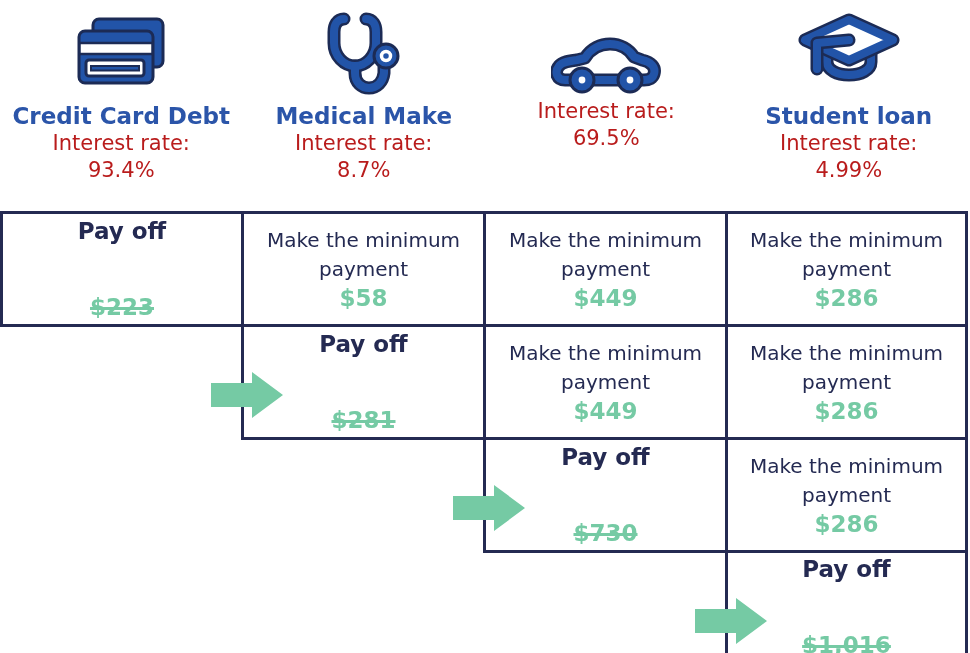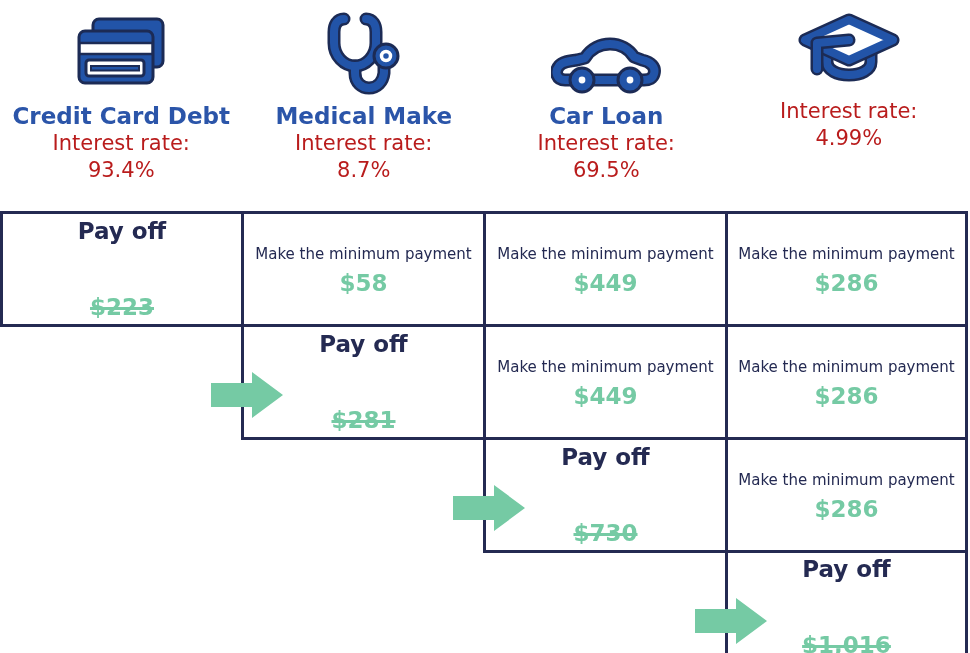--- a/index.html
+++ b/index.html
@@ -10,21 +10,21 @@
   
   .header-row{position:absolute;left:0;top:0;width:970px;height:197px;display:flex;}
   .debt-col{flex:1 1 0;display:flex;flex-direction:column;align-items:center;text-align:center;}
   .icon-box{height:98px;display:flex;align-items:flex-end;justify-content:center;padding-top:8px;box-sizing:border-box;}
   .col-title{font-size:23px;font-weight:bold;color:#2B55A9;line-height:28px;margin-top:4px;white-space:nowrap;}
   .rate-label,.rate-value{font-size:21px;line-height:27px;color:#b91c1c;}
   
   .payoff-table{position:absolute;left:0;top:14px;width:970px;height:653px;}
   .grid-line{position:absolute;background:#242A52;}
   .cell{position:absolute;display:flex;flex-direction:column;align-items:center;justify-content:center;text-align:center;padding:0 2px;box-sizing:border-box;}
-  .cell-label{font-size:15px;line-height:29px;color:#242A52;}
+  .cell-label{font-size:20px;line-height:29px;color:#242A52;}
   .cell.payoff .cell-label{font-weight:bold;font-size:23px;}
   .cell-amount{font-size:23px;font-weight:bold;color:#75CAA4;line-height:29px;}
   .cell-amount.struck{text-decoration:line-through;text-decoration-thickness:3px;margin-top:47px;}
   .payoff-arrow{position:absolute;width:72px;height:46px;}
 </style>
 </head>
 <body>
 
 <div id="stage">
   <div class="header-row">
@@ -71,38 +71,38 @@
             <g fill="none" stroke-linecap="round" stroke-linejoin="round">
               <path stroke="#1C2B55" stroke-width="13" d="M14 46 C6 46 3 38 8 32 C11 28 18 27 26 26 L34 24 C40 14 50 10 59 10 C69 10 78 15 83 23 L91 26 C100 28 105 33 103 40 C102 44 98 46 93 46 L14 46"></path>
               <path stroke="#2254A8" stroke-width="8" d="M14 46 C6 46 3 38 8 32 C11 28 18 27 26 26 L34 24 C40 14 50 10 59 10 C69 10 78 15 83 23 L91 26 C100 28 105 33 103 40 C102 44 98 46 93 46 L14 46"></path>
             </g>
             <circle cx="31" cy="46" r="12" fill="#2254A8" stroke="#1C2B55" stroke-width="3"></circle>
             <circle cx="31" cy="46" r="3.4" fill="#fff"></circle>
             <circle cx="79" cy="46" r="12" fill="#2254A8" stroke="#1C2B55" stroke-width="3"></circle>
             <circle cx="79" cy="46" r="3.4" fill="#fff"></circle>
           </svg>
         </div>
-    <div class="col-title">Car Loan</div>
     <div class="rate-label">Interest rate:</div>
     <div class="rate-value">69.5%</div>
   </div>
 
   <div class="debt-col">
     <div class="icon-box">
           <svg width="104" height="86" viewBox="0 0 104 86">
             <g fill="none" stroke-linejoin="round" stroke-linecap="round">
               <path stroke="#1C2B55" stroke-width="13" d="M30 40 L30 50 C30 58 40 63 52 63 C64 63 74 58 74 50 L74 40"></path>
               <path stroke="#2254A8" stroke-width="8" d="M30 40 L30 50 C30 58 40 63 52 63 C64 63 74 58 74 50 L74 40"></path>
               <path stroke="#1C2B55" stroke-width="13" d="M52 8 L96 28 L52 48 L8 28 Z" fill="#fff"></path>
               <path stroke="#2254A8" stroke-width="8" d="M52 8 L96 28 L52 48 L8 28 Z" fill="#fff"></path>
               <path stroke="#1C2B55" stroke-width="13" d="M52 28 L20 31 L20 57"></path>
               <path stroke="#2254A8" stroke-width="8" d="M52 28 L20 31 L20 57"></path>
             </g>
           </svg>
         </div>
+    <div class="col-title">Student loan</div>
     <div class="rate-label">Interest rate:</div>
     <div class="rate-value">4.99%</div>
   </div>
 </div>
   <div class="payoff-table">
       <div class="grid-line" style="left: 0px; top: 197px; width: 968px; height: 3px;"></div>
       <div class="grid-line" style="left: 0px; top: 310px; width: 968px; height: 3px;"></div>
       <div class="grid-line" style="left: 241px; top: 423px; width: 727px; height: 3px;"></div>
       <div class="grid-line" style="left: 483px; top: 536px; width: 485px; height: 3px;"></div>
       <div class="grid-line" style="left: 725px; top: 648px; width: 243px; height: 3px;"></div>

